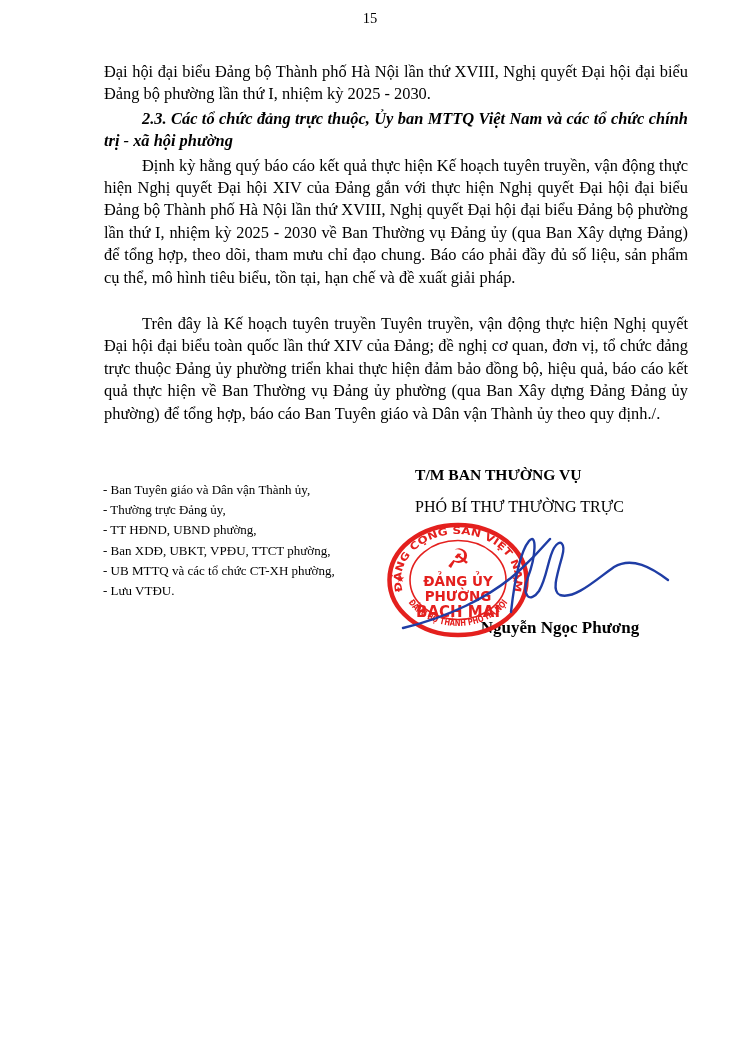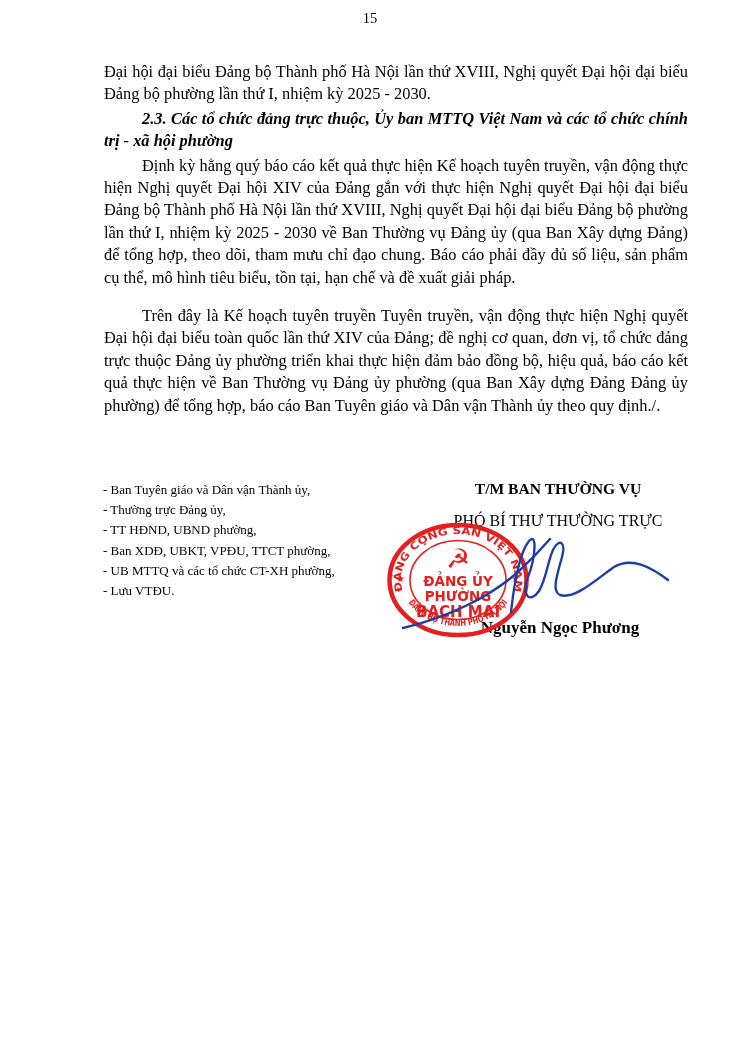--- a/index.html
+++ b/index.html
@@ -11,33 +11,33 @@
     position:absolute; top:10px; left:0; width:740px;
     text-align:center; font-size:14.5px;
   }
   .body-text {
     position:absolute; left:104px; top:61px; width:584px;
     font-size:16.4px; line-height:22.4px; text-align:justify;
   }
   .body-text p { margin:0 0 2px 0; text-indent:38px; }
   .body-text p.noindent { text-indent:0; }
   .body-text p.heading { font-weight:bold; font-style:italic; }
-  .body-text p.closing { margin-top:16px; }
+  .body-text p.closing { margin-top:24px; }
 
   .recipients {
     position:absolute; left:103px; top:480px;
     font-size:13px; line-height:20.2px;
   }
   .recipients-label {
     font-size:14.6px; font-weight:bold; text-decoration:underline;
     margin-bottom:3px;
   }
 
   .sign-block {
-    position:absolute; left:415px; top:480px; width:286px; text-align:center;
+    position:absolute; left:415px; top:466px; width:286px; text-align:left;
   }
   .sign-authority { font-weight:bold; font-size:15.6px; }
   .sign-title { font-size:16px; margin-top:14px; }
 
   .signer-name {
     position:absolute; left:420px; top:618px; width:280px;
     text-align:center; font-weight:bold; font-size:17px;
   }
 
   .stamp { position:absolute; left:386px; top:521px; width:144px; height:118px; }

